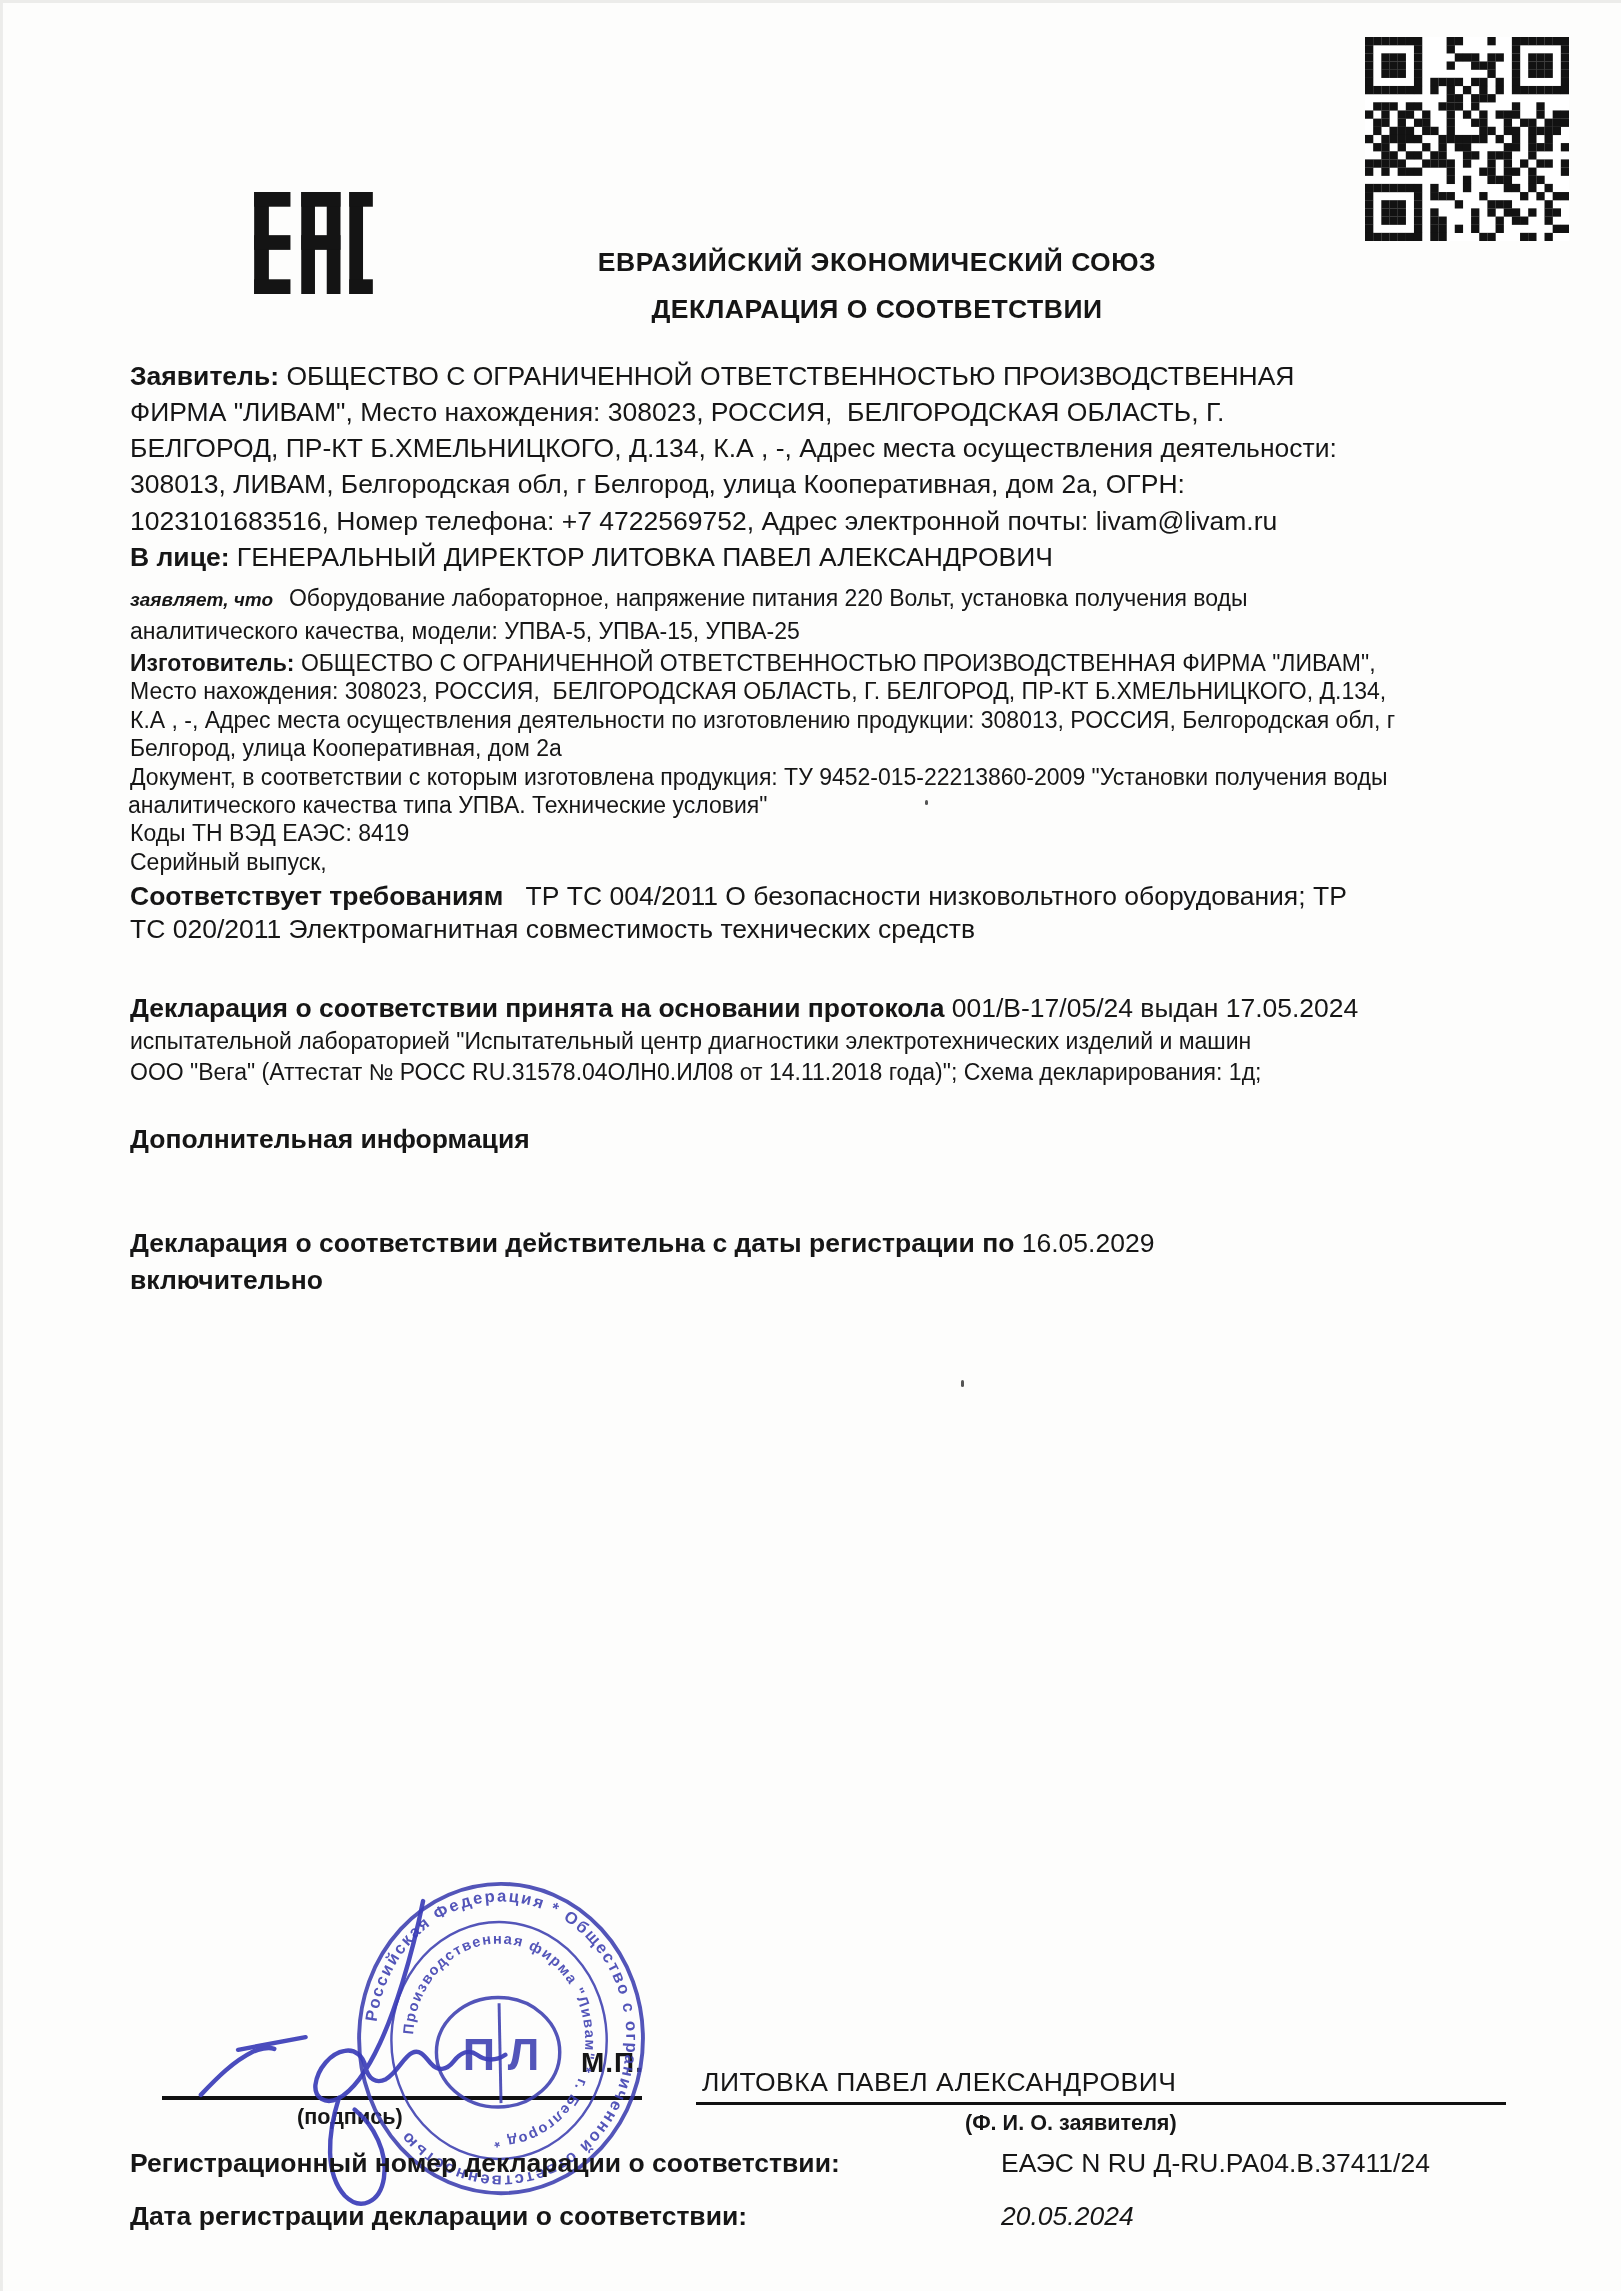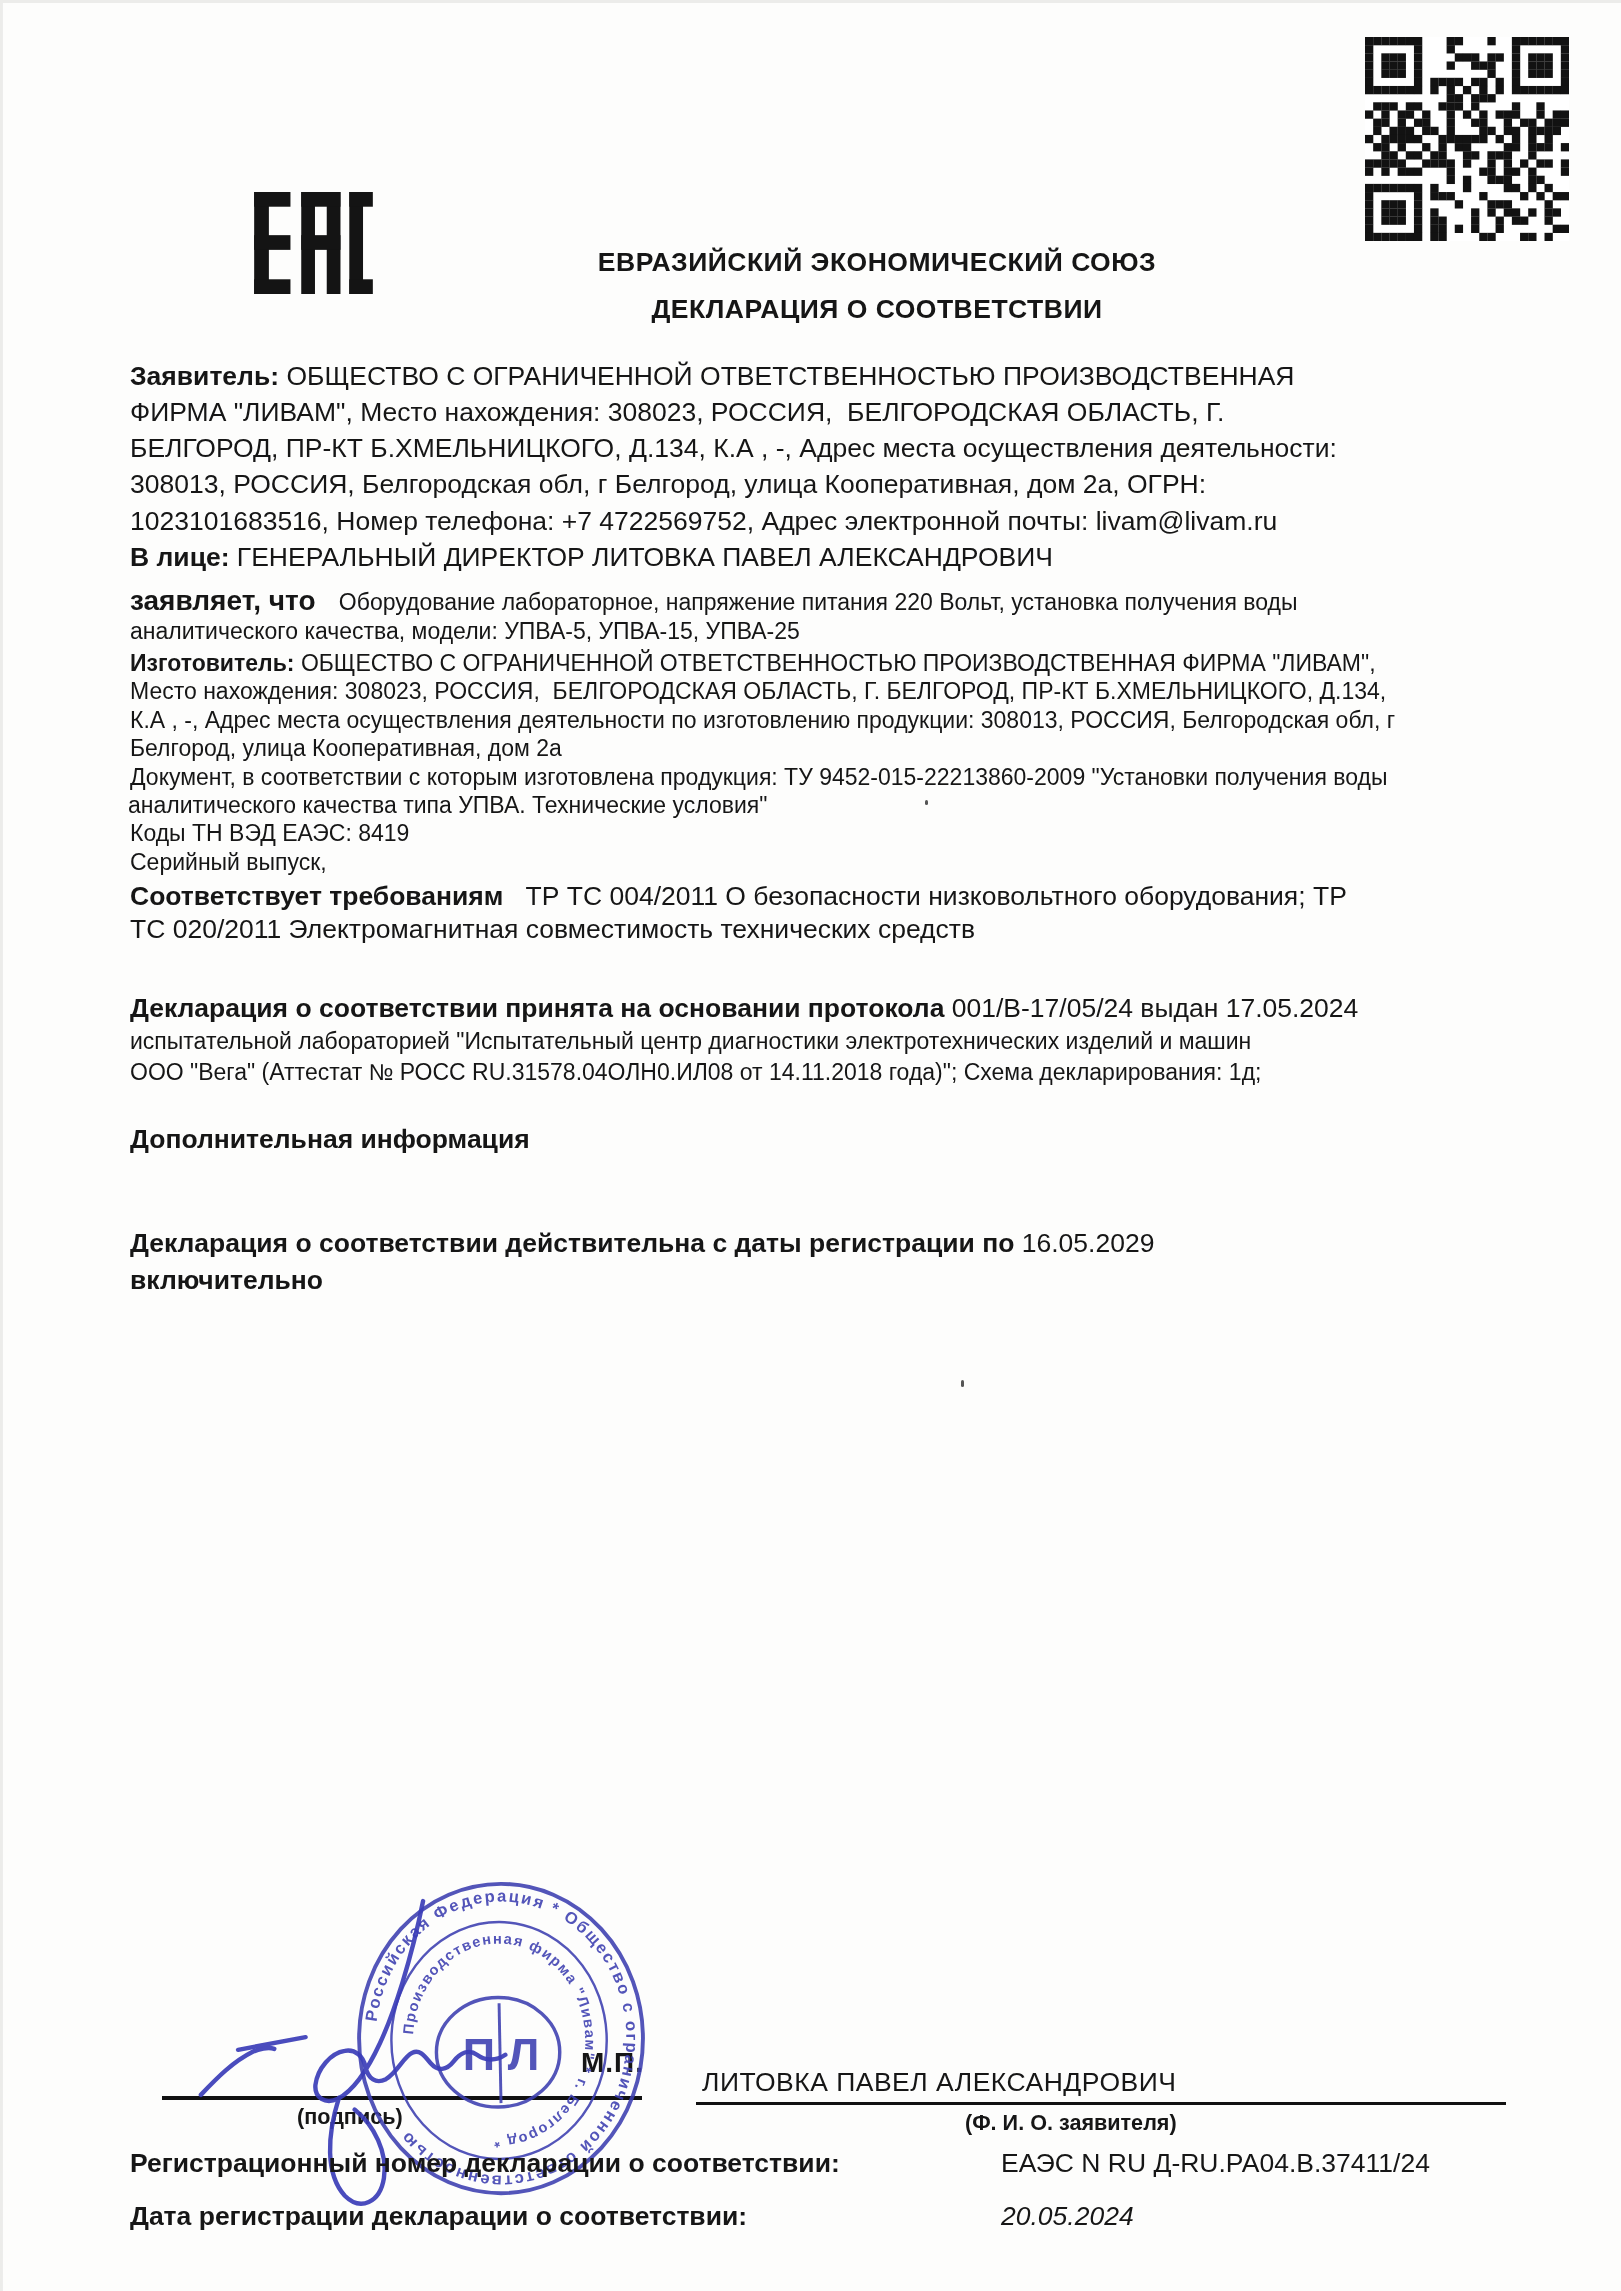--- a/index.html
+++ b/index.html
@@ -4,21 +4,21 @@
 <style>
   html,body{margin:0;padding:0;background:#e9e9e7;}
   .page{
     position:relative; width:1621px; height:2292px; overflow:hidden;
     background:#fdfdfc; color:#161616;
     font-family:"Liberation Sans","DejaVu Sans",sans-serif;
     box-shadow:inset 2.9px 2.9px 0 #ececea;
   }
   .ln{position:absolute; white-space:pre; line-height:1.15;}
   .fs27{font-size:26.5px;}
-  .fs26{font-size:28px;}
+  .fs26{font-size:19px;font-style:italic;}
   .fs24{font-size:23px;}
   .b{font-weight:700;}
   .title-wrap{position:absolute; left:137px; width:1480px; text-align:center; font-weight:700; letter-spacing:0.5px;}
   .caption{font-size:21.6px; font-weight:700;}
   .hline{position:absolute; background:#111; height:3.9px;}
   .dot-artifact{position:absolute; background:#555; width:2.9px; height:6.9px; border-radius:2px;}
   .stamp-svg,.sig-svg{position:absolute; pointer-events:none;}
   .qr{position:absolute; left:1365px; top:37px; width:204px; height:204px; background:#fff;}
   .eac{position:absolute; left:254px; top:192px;}
 </style>
@@ -355,21 +355,21 @@
         <rect x="166.40" y="199.68" width="8.47" height="8.47" fill="#121212"></rect>
         <rect x="183.04" y="199.68" width="8.47" height="8.47" fill="#121212"></rect>
       </svg></div>
 
   <div class="title-wrap fs27" style="top:294px;">ДЕКЛАРАЦИЯ О СООТВЕТСТВИИ</div>
   <div class="title-wrap fs27" style="top:247px;">ЕВРАЗИЙСКИЙ ЭКОНОМИЧЕСКИЙ СОЮЗ</div>
 
   <div class="ln fs27" style="left:130px; top:361px;"><span class="b">Заявитель: </span><span>ОБЩЕСТВО С ОГРАНИЧЕННОЙ ОТВЕТСТВЕННОСТЬЮ ПРОИЗВОДСТВЕННАЯ</span></div>
   <div class="ln fs27" style="left:130px; top:397px;">ФИРМА "ЛИВАМ", Место нахождения: 308023, РОССИЯ,  БЕЛГОРОДСКАЯ ОБЛАСТЬ, Г.</div>
   <div class="ln fs27" style="left:130px; top:433px;">БЕЛГОРОД, ПР-КТ Б.ХМЕЛЬНИЦКОГО, Д.134, К.А , -, Адрес места осуществления деятельности:</div>
-  <div class="ln fs27" style="left:130px; top:469px;">308013, РОССИЯ, Белгородская обл, г Белгород, улица Кооперативная, дом 2а, ОГРН:</div>
+  <div class="ln fs27" style="left:130px; top:469px;">308013, ЛИВАМ, Белгородская обл, г Белгород, улица Кооперативная, дом 2а, ОГРН:</div>
   <div class="ln fs27" style="left:130px; top:506px;">1023101683516, Номер телефона: +7 4722569752, Адрес электронной почты: livam@livam.ru</div>
   <div class="ln fs27" style="left:130px; top:542px;"><span class="b">В лице: </span><span>ГЕНЕРАЛЬНЫЙ ДИРЕКТОР ЛИТОВКА ПАВЕЛ АЛЕКСАНДРОВИЧ</span></div>
 
   <div class="ln fs24" style="left:130px; top:585px;"><span class="b fs26">заявляет, что   </span><span>Оборудование лабораторное, напряжение питания 220 Вольт, установка получения воды</span></div>
   <div class="ln fs24" style="left:130px; top:618px;">аналитического качества, модели: УПВА-5, УПВА-15, УПВА-25</div>
 
   <div class="ln fs24" style="left:130px; top:650px;"><span class="b">Изготовитель: </span><span>ОБЩЕСТВО С ОГРАНИЧЕННОЙ ОТВЕТСТВЕННОСТЬЮ ПРОИЗВОДСТВЕННАЯ ФИРМА "ЛИВАМ",</span></div>
   <div class="ln fs24" style="left:130px; top:678px;">Место нахождения: 308023, РОССИЯ,  БЕЛГОРОДСКАЯ ОБЛАСТЬ, Г. БЕЛГОРОД, ПР-КТ Б.ХМЕЛЬНИЦКОГО, Д.134,</div>
   <div class="ln fs24" style="left:130px; top:707px;">К.А , -, Адрес места осуществления деятельности по изготовлению продукции: 308013, РОССИЯ, Белгородская обл, г</div>
   <div class="ln fs24" style="left:130px; top:735px;">Белгород, улица Кооперативная, дом 2а</div>

